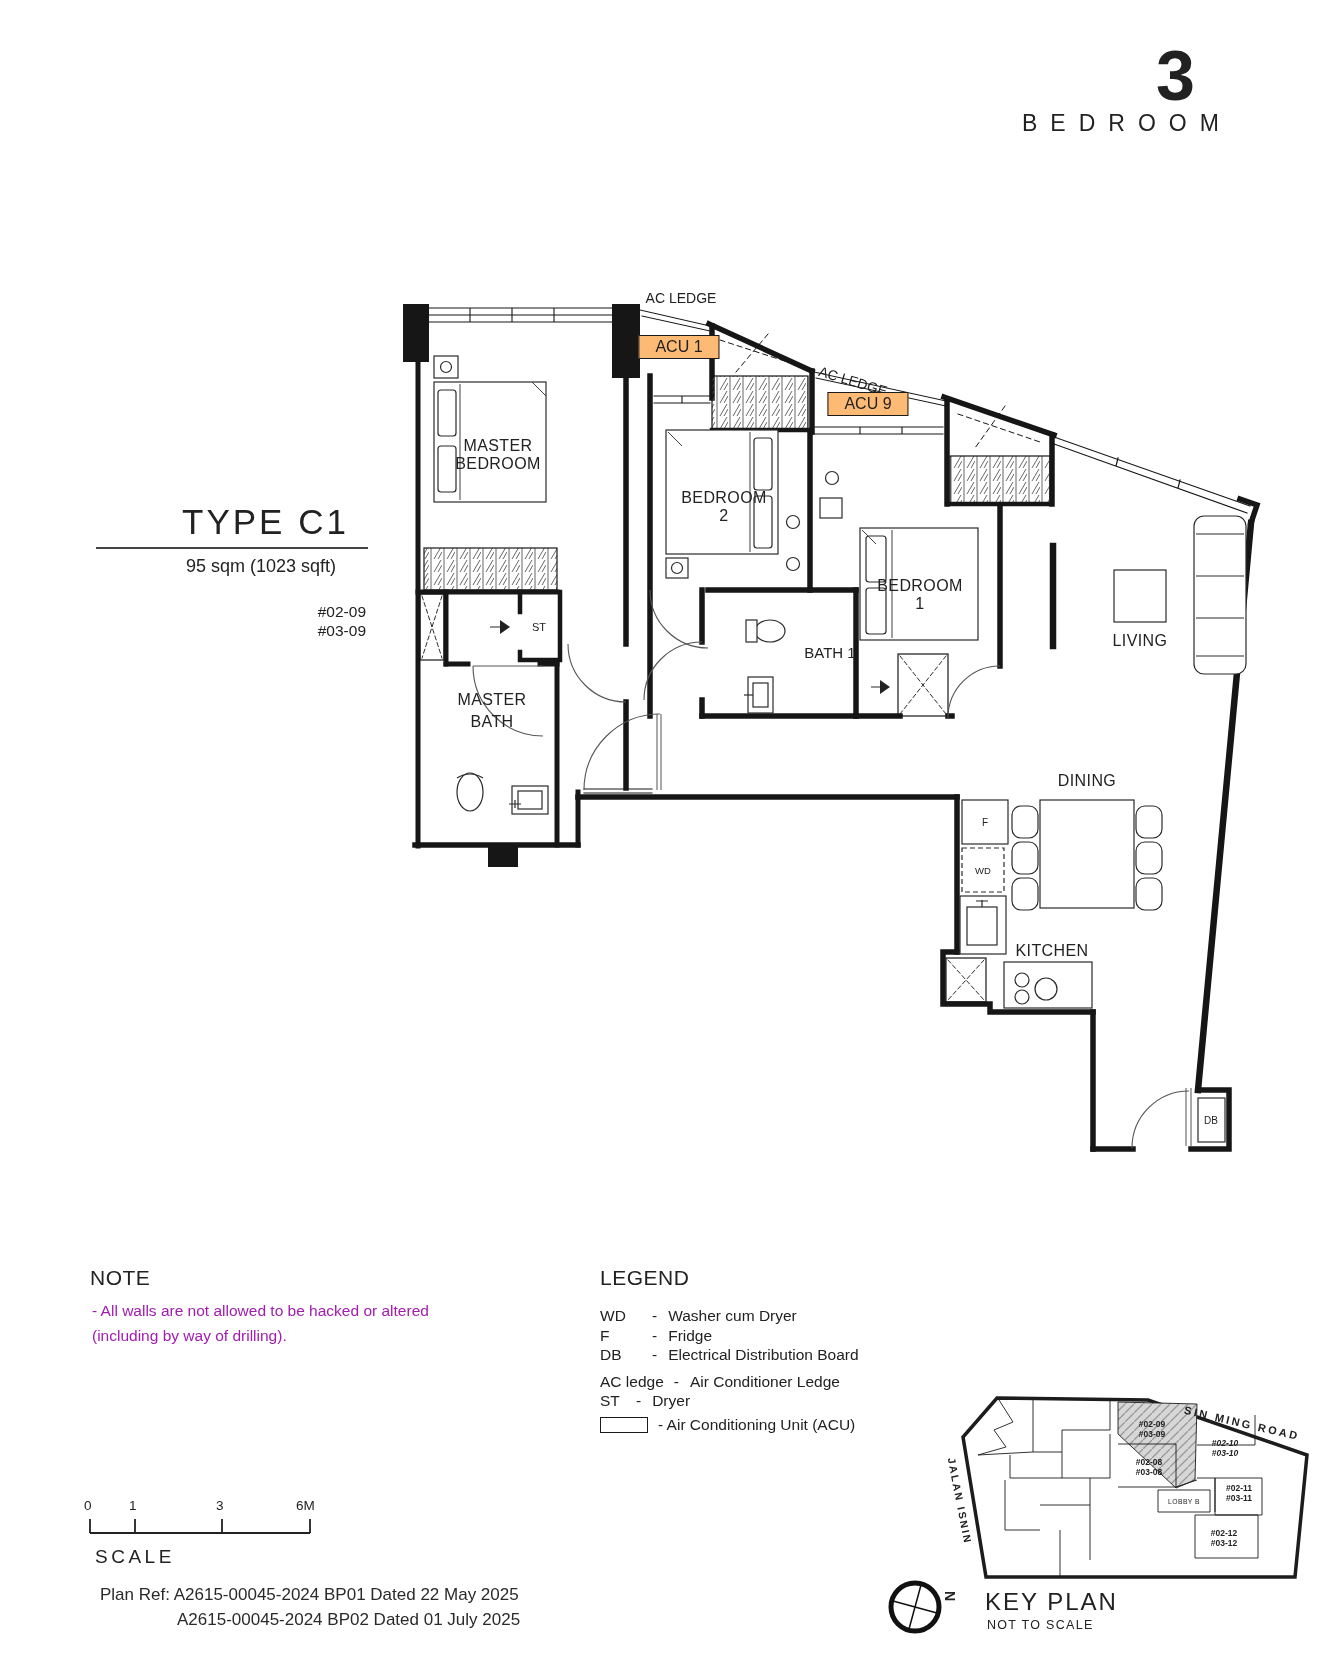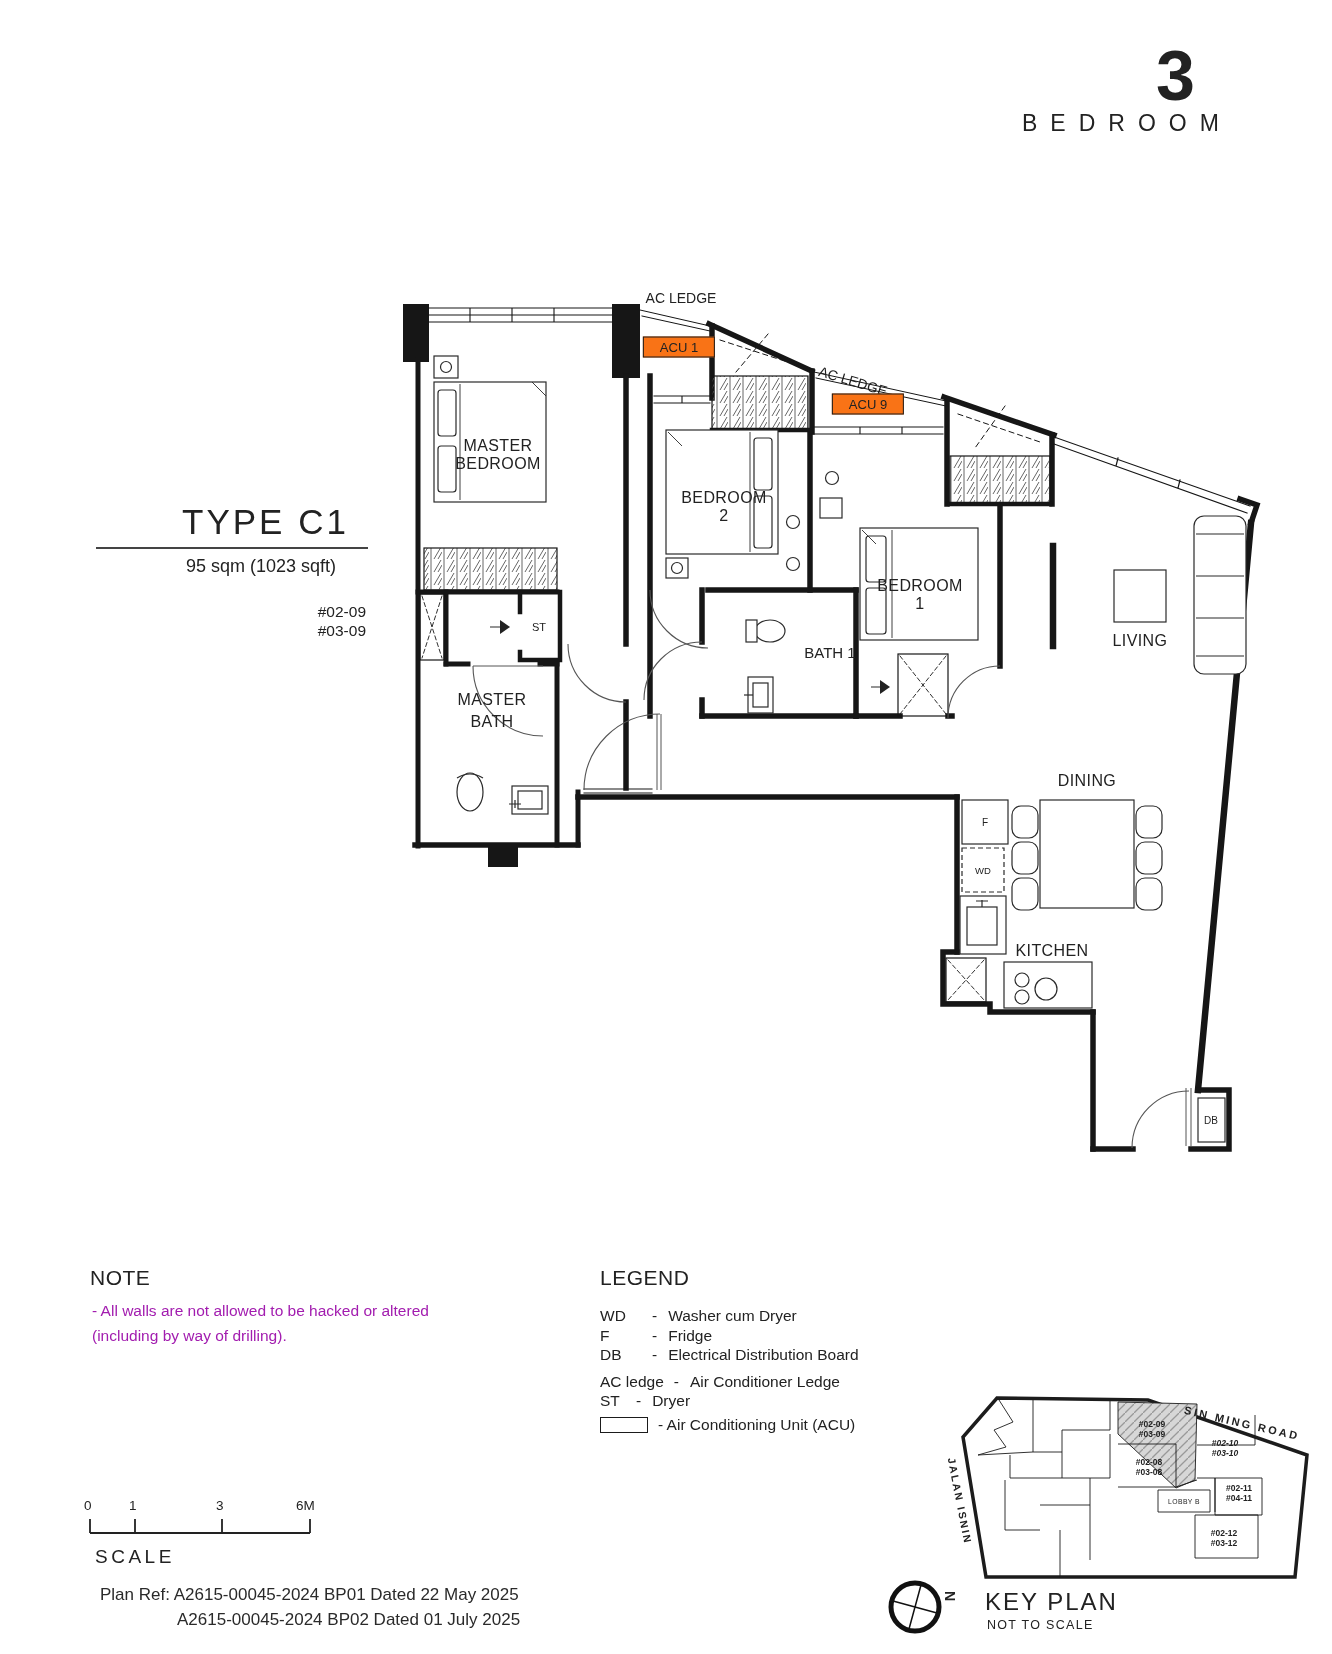--- a/index.html
+++ b/index.html
@@ -8,21 +8,21 @@
   .abs{position:absolute;}
   .ctr{transform:translate(-50%,-50%);text-align:center;white-space:nowrap;}
   svg.linework{position:absolute;left:0;top:0;z-index:1;}
   .lbl{z-index:3;color:#222;}
   .big-number{left:1156px;top:36px;font-size:70px;font-weight:bold;letter-spacing:2px;}
   .hdr-bedroom{left:1022px;top:110px;font-size:23px;letter-spacing:13px;}
   .type-title{left:182px;top:502px;font-size:35px;letter-spacing:3px;}
   .type-underline{left:96px;top:547px;width:272px;height:2px;background:#444;}
   .type-area{left:186px;top:556px;font-size:18px;}
   .type-stacks{left:278px;top:602px;width:88px;text-align:right;font-size:15.5px;line-height:19px;}
-  .acu-lbl{font-size:13px;border:1.6px solid #1b1b1b;background:#f97316;padding:2px 16px;}
+  .acu-lbl{font-size:16px;border:1.6px solid #1b1b1b;background:#fdba74;padding:2px 16px;}
   .room{font-size:16px;line-height:18px;letter-spacing:0.4px;}
   .room span{display:block;}
   .tiny{font-size:10px;}
   .note-h,.legend-h{font-size:21px;letter-spacing:0.5px;}
   .note-t{font-size:15.5px;color:#a21caf;}
   .lg-wrap{left:600px;top:1306px;font-size:15.5px;color:#222;}
   .lg-row{display:flex;line-height:19.5px;}
   .lg-abbr{min-width:52px;}
   .lg-dash{margin-right:11px;}
   .lg-gap{margin-top:7px;}
@@ -329,21 +329,21 @@
   <div class="abs lbl ctr kp-unit" style="left:1225px;top:1448px;font-style:italic;">
     <span style="display:block">#02-10</span>
     <span style="display:block">#03-10</span>
   </div>
   <div class="abs lbl ctr kp-unit" style="left:1149px;top:1467px;">
     <span style="display:block">#02-08</span>
     <span style="display:block">#03-08</span>
   </div>
   <div class="abs lbl ctr kp-unit" style="left:1239px;top:1493px;">
     <span style="display:block">#02-11</span>
-    <span style="display:block">#04-11</span>
+    <span style="display:block">#03-11</span>
   </div>
   <div class="abs lbl ctr kp-unit" style="left:1224px;top:1538px;">
     <span style="display:block">#02-12</span>
     <span style="display:block">#03-12</span>
   </div>
   <div class="abs lbl ctr kp-lobby" style="left:1184px;top:1501px;">LOBBY B</div>
 
   <div class="abs lbl kp-h" style="left:985px;top:1588px;">KEY PLAN</div>
   <div class="abs lbl kp-sub" style="left:987px;top:1618px;">NOT TO SCALE</div>
   <div class="abs lbl ctr north-n" style="left:950px;top:1596px;transform:translate(-50%,-50%) rotate(90deg);">N</div>

